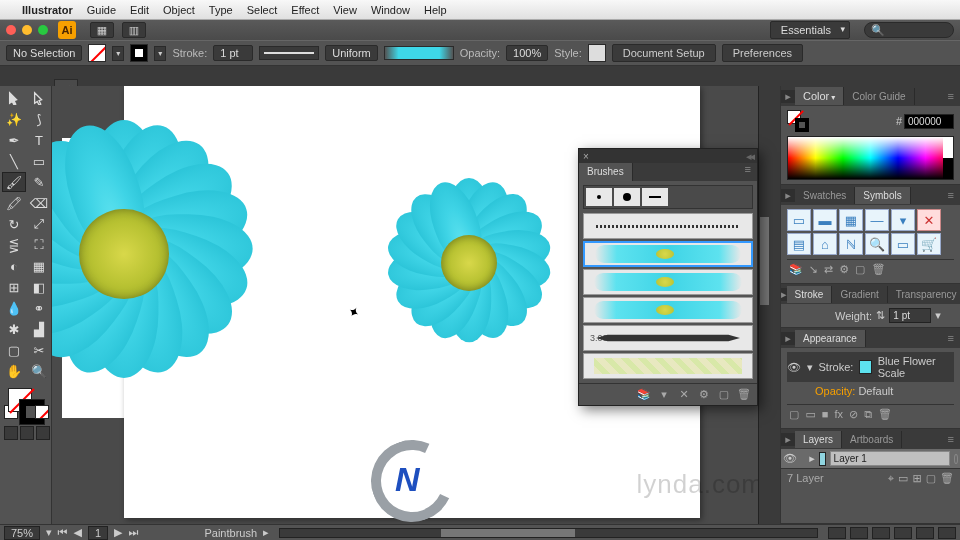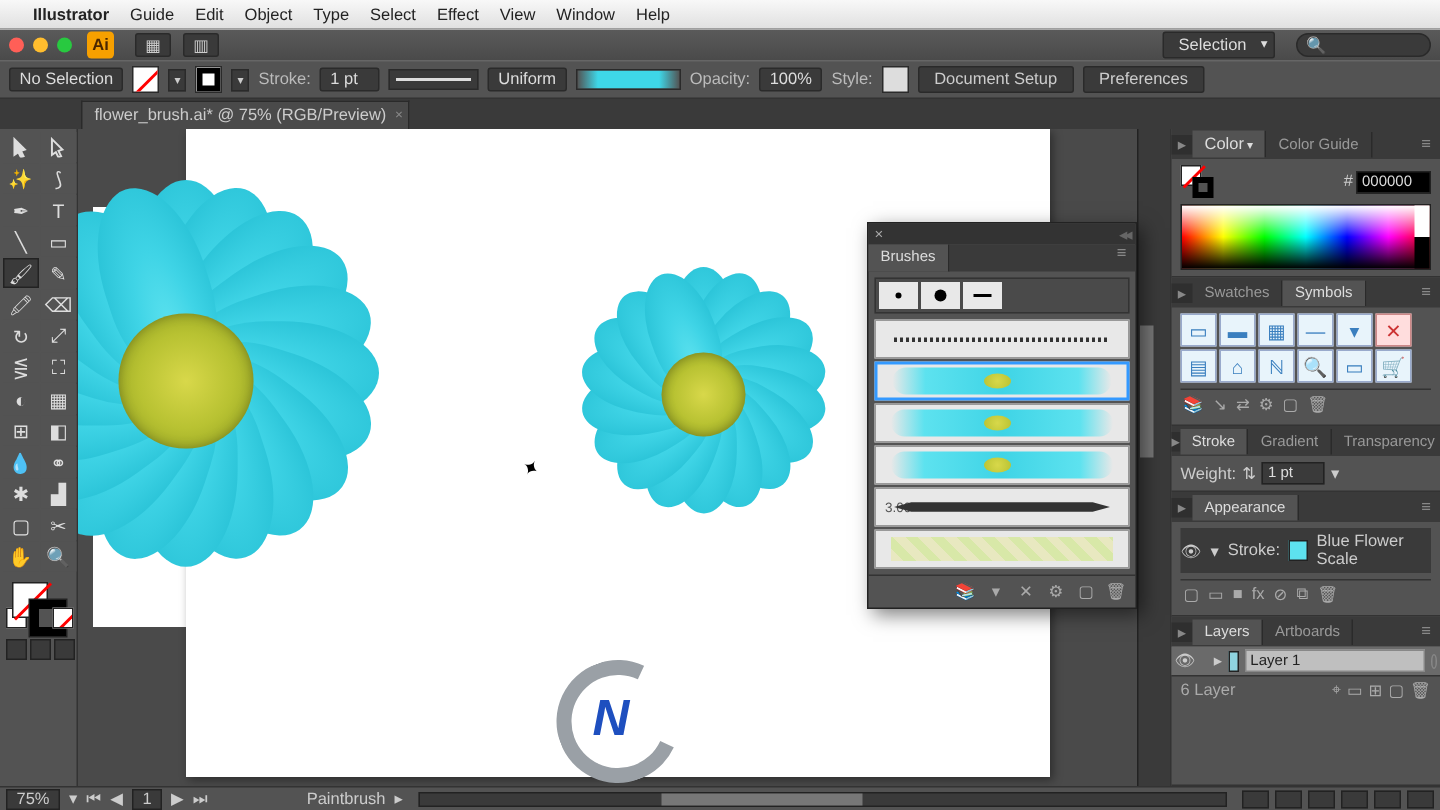--- a/index.html
+++ b/index.html
@@ -105,21 +105,21 @@
 .spectrum .bw span:last-child { flex:1; background:#000; }
 
 
 .sym-grid { display:grid; grid-template-columns:repeat(6,24px); grid-auto-rows:22px; gap:2px; }
 .sym { background:#e8f4fb; border:1px solid #9ac; display:flex; align-items:center; justify-content:center; color:#3a7fbf; font-size:13px; }
 .sym.break { background:#ffdddd; color:#c33; border-color:#c88; }
 .icon-row { display:flex; gap:6px; padding:3px 2px; border-top:1px solid #333; margin-top:4px; }
 .icon-row span { color:#aaa; font-size:11px; }
 
 
-.stroke-body { display:flex; align-items:center; gap:4px; }
+.stroke-body { display:flex; align-items:center; gap:4px;margin-left:48px; }
 .num-field { width:42px; background:#3a3a3a; border:1px solid #222; color:#ddd; padding:1px 3px; font-size:10px; }
 
 
 .appr-row { display:flex; align-items:center; gap:6px; padding:3px 0; }
 .appr-row .dot { width:14px; height:14px; border:1px solid #222; }
 .appr-row.sel { background:#3a3a3a; }
 .appr-sub { padding-left:22px; color:#f7a000; }
 .noSel { padding:4px 6px; background:#3f3f3f; }
 
 
@@ -191,21 +191,21 @@
       <span class="t-close"></span>
       <span class="t-min"></span>
       <span class="t-max"></span>
     </div>
     <div class="ai-badge">Ai</div>
     <div class="titlebar-tools">
       <div class="tb-btn">▦</div>
       <div class="tb-btn">▥</div>
     </div>
     <div class="spacer"></div>
-    <div class="workspace-sel">Selection</div>
+    <div class="workspace-sel">Essentials</div>
     <div class="search-top">🔍</div>
   </div>
 
   <div class="control-bar">
     <span class="ctrl-field">No Selection</span>
     <div class="ctrl-swatch fill-none"></div>
     <div class="ctrl-drop">
         <div class="caret">▾</div>
       </div>
     <div class="ctrl-swatch stroke-sw"></div>
@@ -222,21 +222,20 @@
     <span class="ctrl-label">Opacity:</span>
     <span class="ctrl-field">100%</span>
     <span class="ctrl-label">Style:</span>
     <div class="ctrl-swatch" style="background:#ddd"></div>
     <div class="ctrl-btn">Document Setup</div>
     <div class="ctrl-btn">Preferences</div>
   </div>
 
   <div class="doc-tabs">
     <div class="doc-tab">
-      <span>flower_brush.ai* @ 75% (RGB/Preview)</span>
       <span class="x">×</span>
     </div>
   </div>
 
   <div class="main">
 
     <div class="tools">
       <div class="tool">
           <svg viewBox="0 0 16 16">
             <path d="M3 2l8 8-3 1 2 4-2 1-2-4-3 2z" fill="#ddd"></path>
@@ -335,20 +334,21 @@
           <div class="petal" style="transform:rotate(216deg)"></div>
           <div class="petal" style="transform:rotate(234deg)"></div>
           <div class="petal" style="transform:rotate(252deg)"></div>
           <div class="petal" style="transform:rotate(270deg)"></div>
           <div class="petal" style="transform:rotate(288deg)"></div>
           <div class="petal" style="transform:rotate(306deg)"></div>
           <div class="petal" style="transform:rotate(324deg)"></div>
           <div class="petal" style="transform:rotate(342deg)"></div>
         <div class="center"></div>
       </div>
+      <div class="watermark">lynda.com</div>
       <div class="canvas-scroll-v">
           <div class="thumb"></div>
         </div>
     </div>
 
     <div class="side-strip"></div>
 
     <div class="right-col">
 
       <div class="panel">
@@ -434,20 +434,24 @@
           <div class="panel-menu">≡</div>
         </div>
         <div class="panel-body">
           <div class="appr-row sel">
             <span>👁</span>
             <span>▾</span>
             <span>Stroke:</span>
             <div class="dot" style="background:#5de2ef"></div>
             <span>Blue Flower Scale</span>
           </div>
+          <div class="appr-row">
+            <span></span>
+            <span class="appr-sub"><span>Opacity:</span> <span style="color:#ccc">Default</span></span>
+          </div>
           <div class="icon-row">
             <span>▢</span>
             <span>▭</span>
             <span>■</span>
             <span>fx</span>
             <span>⊘</span>
             <span>⧉</span>
             <span>🗑</span>
           </div>
         </div>
@@ -464,21 +468,21 @@
           <div class="layer-row">
             <span class="vis">👁</span>
             <span class="vis"></span>
             <span>▸</span>
             <div class="thumb"></div>
             <input class="layer-name-field" value="Layer 1" style="">
             <div class="layer-target"></div>
           </div>
         </div>
         <div class="icon-row" style="margin-top:auto; justify-content:space-between; padding:3px 6px;">
-          <span>6 Layer</span>
+          <span>7 Layer</span>
           <span style="display:flex;gap:4px">
             <span>⌖</span>
             <span>▭</span>
             <span>⊞</span>
             <span>▢</span>
             <span>🗑</span>
           </span>
         </div>
       </div>
 

